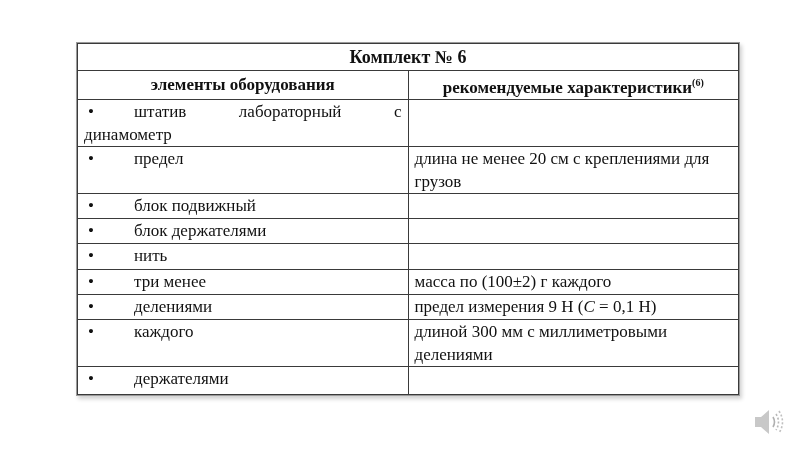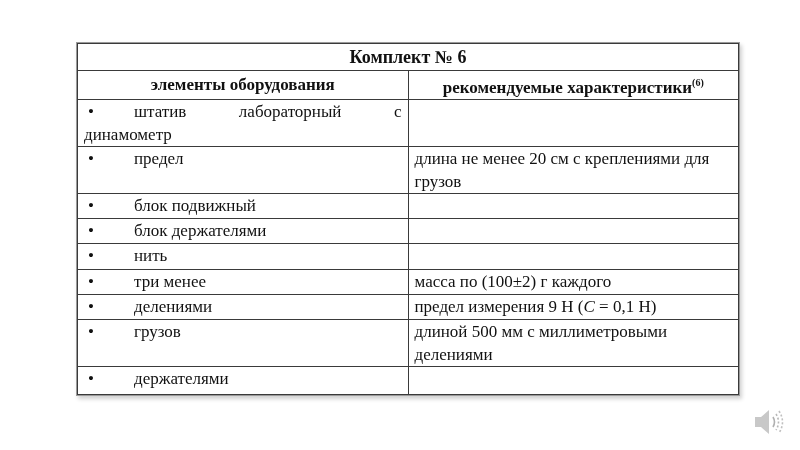--- a/index.html
+++ b/index.html
@@ -109,24 +109,24 @@
               <span class="item-text">делениями</span>
             </div>
           </td>
     <td><span>предел измерения 9 Н (</span><i>С</i><span> = 0,1 Н)</span></td>
   </tr>
 
   <tr style="height:47px">
     <td>
             <div class="cell-item">
               <span class="bullet">•</span>
-              <span class="item-text">грузов</span>
+              <span class="item-text">каждого</span>
             </div>
           </td>
-    <td>длиной 500 мм с миллиметровыми делениями</td>
+    <td>длиной 300 мм с миллиметровыми делениями</td>
   </tr>
 
   <tr style="height:28px">
     <td>
             <div class="cell-item">
               <span class="bullet">•</span>
               <span class="item-text">держателями</span>
             </div>
           </td>
     <td></td>

